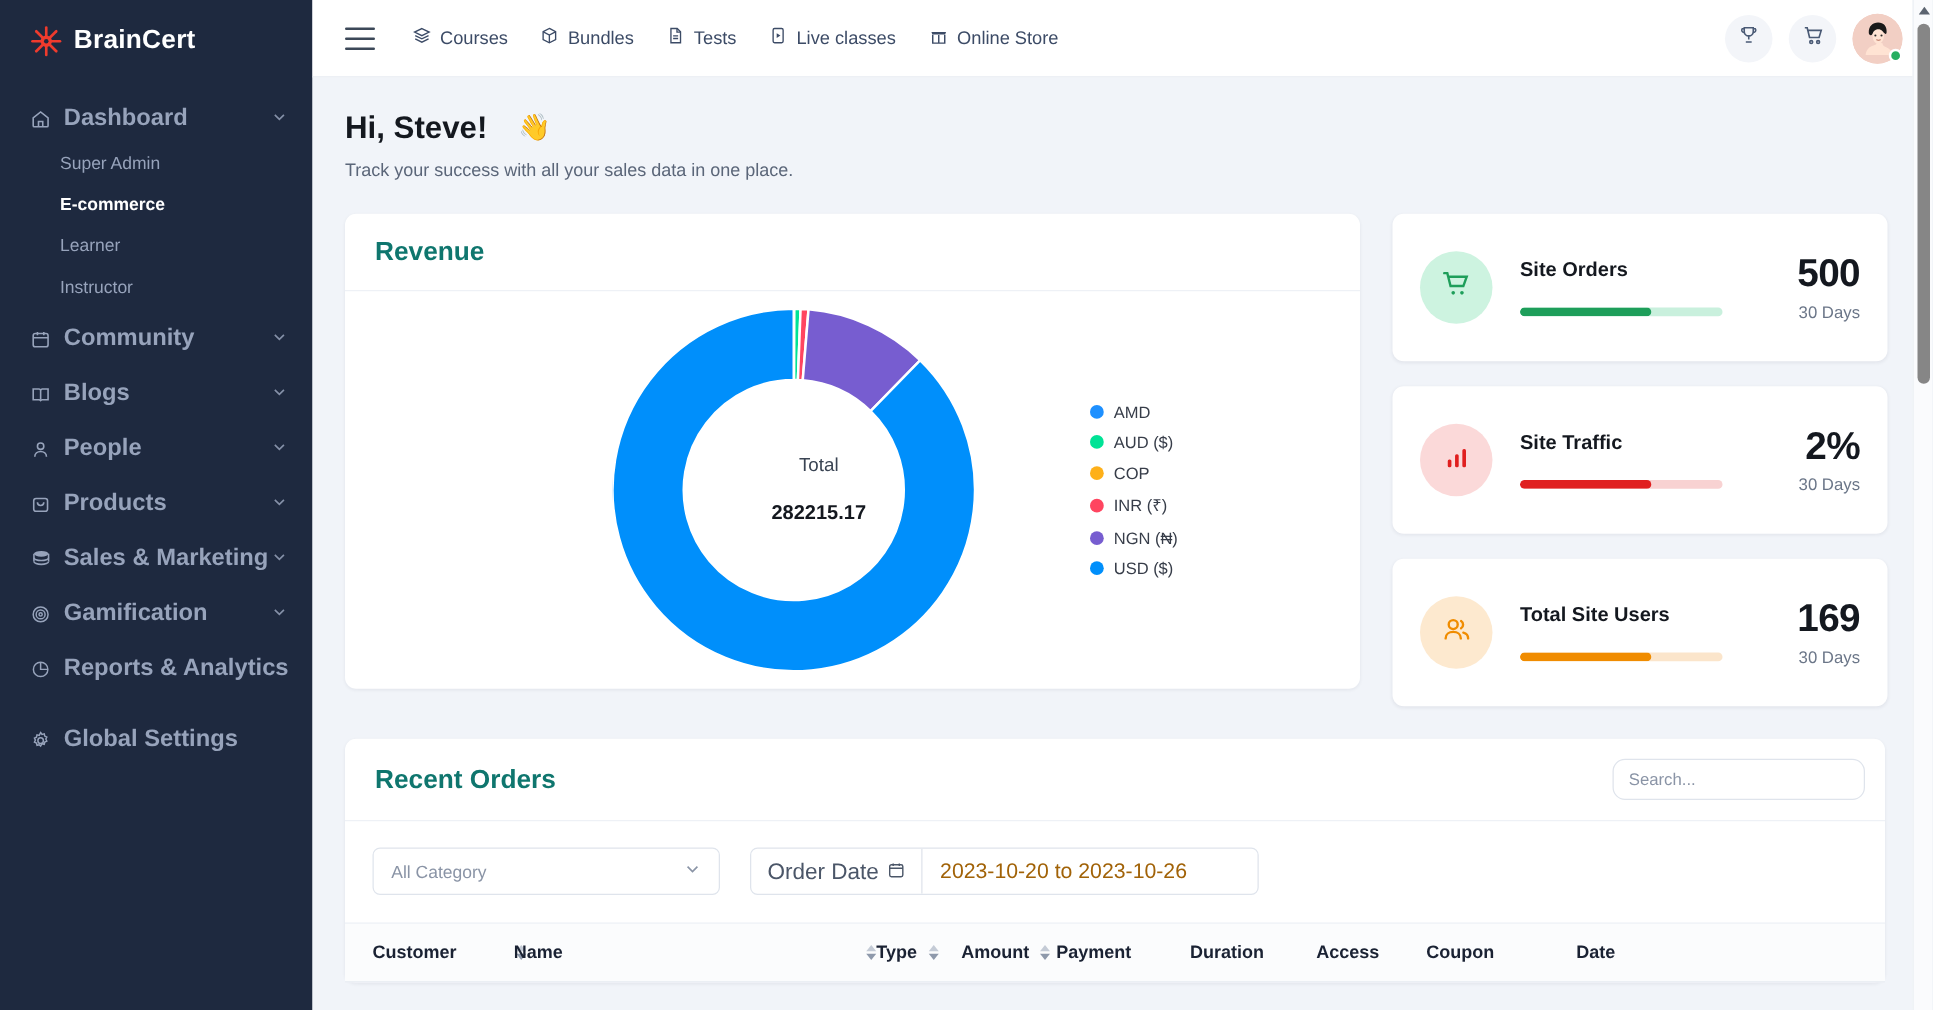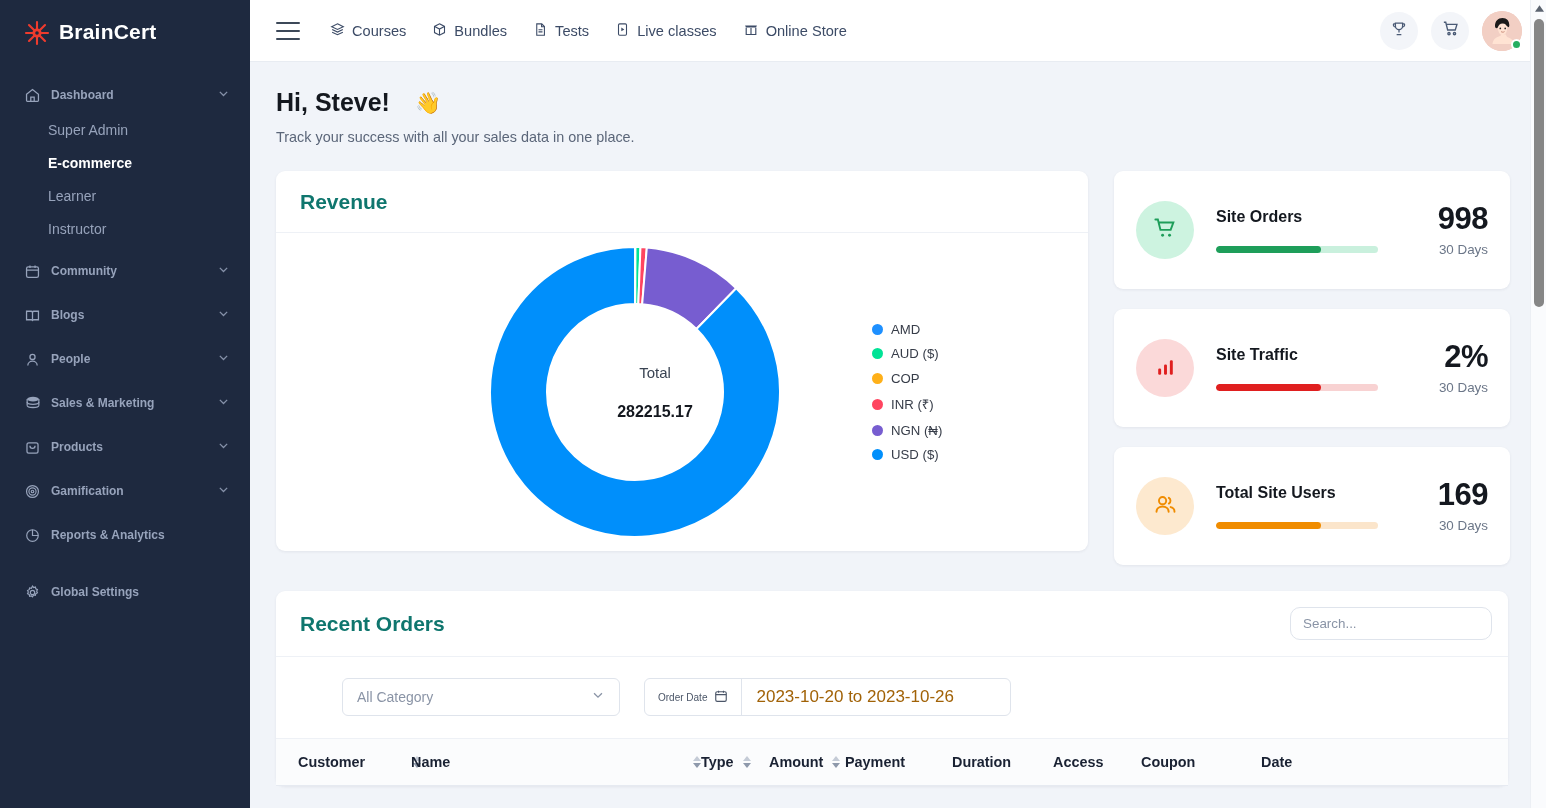--- a/index.html
+++ b/index.html
@@ -19,21 +19,21 @@
     overflow: hidden;
     position: relative;
   }
   .brand { display: flex; align-items: flex-start; gap: 9px; padding: 20px 0 0 24px; height: 62px; }
   .brand-mark { width: 26px; height: 26px; position: relative; flex: 0 0 26px; }
   .brand-text { color: #fff; font-size: 21px; font-weight: 700; letter-spacing: .2px; }
   .nav { padding-top: 14px; }
   .nav-item {
     display: flex; align-items: center;
     height: 38px; padding: 0 20px 0 24px;
-    color: #97a3bb; font-size: 12px; font-weight: 600;
+    color: #97a3bb; font-size: 19px; font-weight: 600;
     cursor: pointer; position: relative;
   }
   .nav-item .ico { width: 21px; flex: 0 0 21px; display: flex; align-items: center; justify-content: flex-start; }
   .nav-item .lbl { margin-left: 6px; flex: 1; white-space: nowrap; }
   .nav-item .chev { opacity: .85; }
   .nav-sub {
     display: block; height: 33px; line-height: 33px;
     padding-left: 48px; color: #97a3bb; font-size: 14px; cursor: pointer;
   }
   .nav-sub.active { color: #ffffff; font-weight: 700; }
@@ -103,25 +103,25 @@
     box-shadow: 0 1px 3px rgba(22,34,57,.07); }
   .orders-head { height: 66px; display: flex; align-items: center; padding: 0 16px 0 24px;
     border-bottom: 1px solid #eef1f6; }
   .search-box { margin-left: auto; width: 202px; height: 33px; border: 1px solid #dfe4ec;
     border-radius: 10px; display: flex; align-items: center; padding: 0 12px; }
   .search-box input { border: none; outline: none; font-size: 13.4px; color: #5b6679;
     width: 100%; font-family: "Liberation Sans", sans-serif; background: transparent; }
   .search-box input::placeholder { color: #8a94a6; }
   .filters { display: flex; align-items: center; gap: 24px; padding: 21px 24px 22px 22px; }
   .select-box { width: 278px; height: 38px; border: 1px solid #dfe4ec; border-radius: 6px;
-    display: flex; align-items: center; padding: 0 14px; cursor: pointer; margin-left: 44px; }
+    display: flex; align-items: center; padding: 0 14px; cursor: pointer; }
   .select-box .ph { font-size: 14px; color: #8a94a6; flex: 1; }
   .daterange { display: flex; align-items: stretch; height: 38px; border: 1px solid #dfe4ec;
     border-radius: 6px; overflow: hidden; }
-  .dr-label { display: flex; align-items: center; gap: 7px; padding: 0 13px; font-size: 10px;
+  .dr-label { display: flex; align-items: center; gap: 7px; padding: 0 13px; font-size: 18px;
     color: #4b5668; border-right: 1px solid #dfe4ec; cursor: pointer; white-space: nowrap; }
   .dr-value { display: flex; align-items: center; padding: 0 14px; font-size: 17px;
     color: #a16207; width: 268px; cursor: pointer; white-space: nowrap; }
   .table-head { display: flex; align-items: center; height: 48px; border-top: 1px solid #eef1f6;
     border-bottom: 1px solid #e6eaf1; background: #fbfcfd; padding-left: 22px; }
   .th { font-size: 14.4px; font-weight: 700; color: #1a2233; display: flex; align-items: center; gap: 9px; }
   .sort { display: inline-flex; flex-direction: column; gap: 2px; cursor: pointer; }
   .sort i { display: block; width: 0; height: 0; border-left: 4px solid transparent;
     border-right: 4px solid transparent; }
   .sort i.up { border-bottom: 5px solid #c4cbd6; }
@@ -218,43 +218,43 @@
         <span class="lbl">People</span>
         <span class="chev">
           <svg width="13" height="13" viewBox="0 0 16 16" fill="none" stroke="#97a3bb" stroke-width="1.6">
               <path d="M3.5 6l4.5 4.5L12.5 6"></path>
             </svg>
         </span>
       </div>
 
       <div class="nav-item" style="margin-top:6px">
         <span class="ico">
+          <svg width="17" height="17" viewBox="0 0 20 20" fill="none" stroke="#97a3bb" stroke-width="1.5">
+            <rect x="3.5" y="4.5" width="13" height="12" rx="2.2"></rect>
+              <path d="M7 8c0 1.7 1.3 3 3 3s3-1.3 3-3"></path>
+          </svg>
+        </span>
+        <span class="lbl">Products</span>
+        <span class="chev">
+          <svg width="13" height="13" viewBox="0 0 16 16" fill="none" stroke="#97a3bb" stroke-width="1.6">
+              <path d="M3.5 6l4.5 4.5L12.5 6"></path>
+            </svg>
+        </span>
+      </div>
+
+      <div class="nav-item" style="margin-top:6px">
+        <span class="ico">
           <svg width="18" height="18" viewBox="0 0 20 20" fill="none" stroke="#97a3bb" stroke-width="1.4">
             <ellipse cx="10" cy="5.6" rx="6.5" ry="2.6" fill="#97a3bb" stroke="none"></ellipse>
             <path d="M3.5 9c0 1.4 2.9 2.6 6.5 2.6S16.5 10.4 16.5 9" stroke="#97a3bb"></path>
             <path d="M3.5 12.4c0 1.4 2.9 2.6 6.5 2.6s6.5-1.2 6.5-2.6" stroke="#97a3bb"></path>
             <path d="M3.5 5.6v6.8M16.5 5.6v6.8"></path>
           </svg>
         </span>
         <span class="lbl">Sales &amp; Marketing</span>
-        <span class="chev">
-          <svg width="13" height="13" viewBox="0 0 16 16" fill="none" stroke="#97a3bb" stroke-width="1.6">
-              <path d="M3.5 6l4.5 4.5L12.5 6"></path>
-            </svg>
-        </span>
-      </div>
-
-      <div class="nav-item" style="margin-top:6px">
-        <span class="ico">
-          <svg width="17" height="17" viewBox="0 0 20 20" fill="none" stroke="#97a3bb" stroke-width="1.5">
-            <rect x="3.5" y="4.5" width="13" height="12" rx="2.2"></rect>
-              <path d="M7 8c0 1.7 1.3 3 3 3s3-1.3 3-3"></path>
-          </svg>
-        </span>
-        <span class="lbl">Products</span>
         <span class="chev">
           <svg width="13" height="13" viewBox="0 0 16 16" fill="none" stroke="#97a3bb" stroke-width="1.6">
               <path d="M3.5 6l4.5 4.5L12.5 6"></path>
             </svg>
         </span>
       </div>
 
       <div class="nav-item" style="margin-top:6px">
         <span class="ico">
           <svg width="17" height="17" viewBox="0 0 20 20" fill="none" stroke="#97a3bb" stroke-width="1.4">
@@ -459,21 +459,21 @@
                 </svg>
               </span>
             </div>
             <div class="stat-mid">
               <div class="stat-label">Site Orders</div>
               <div class="bar-track" style="background:#c9f0dd">
                 <div class="bar-fill" style="background:#1e9e5a;width:65%"></div>
               </div>
             </div>
             <div class="stat-right">
-              <div class="stat-value">998</div>
+              <div class="stat-value">500</div>
               <div class="stat-sub">30 Days</div>
             </div>
           </div>
 
           <div class="stat-card">
             <div class="stat-icon" style="background:#fbd9d9">
               <span>
                 <svg width="25" height="25" viewBox="0 0 24 24">
                   <rect x="5" y="14" width="2.8" height="6" rx="1.2" fill="#e01f1f"></rect>
                   <rect x="10.6" y="10" width="2.8" height="10" rx="1.2" fill="#e01f1f"></rect>

